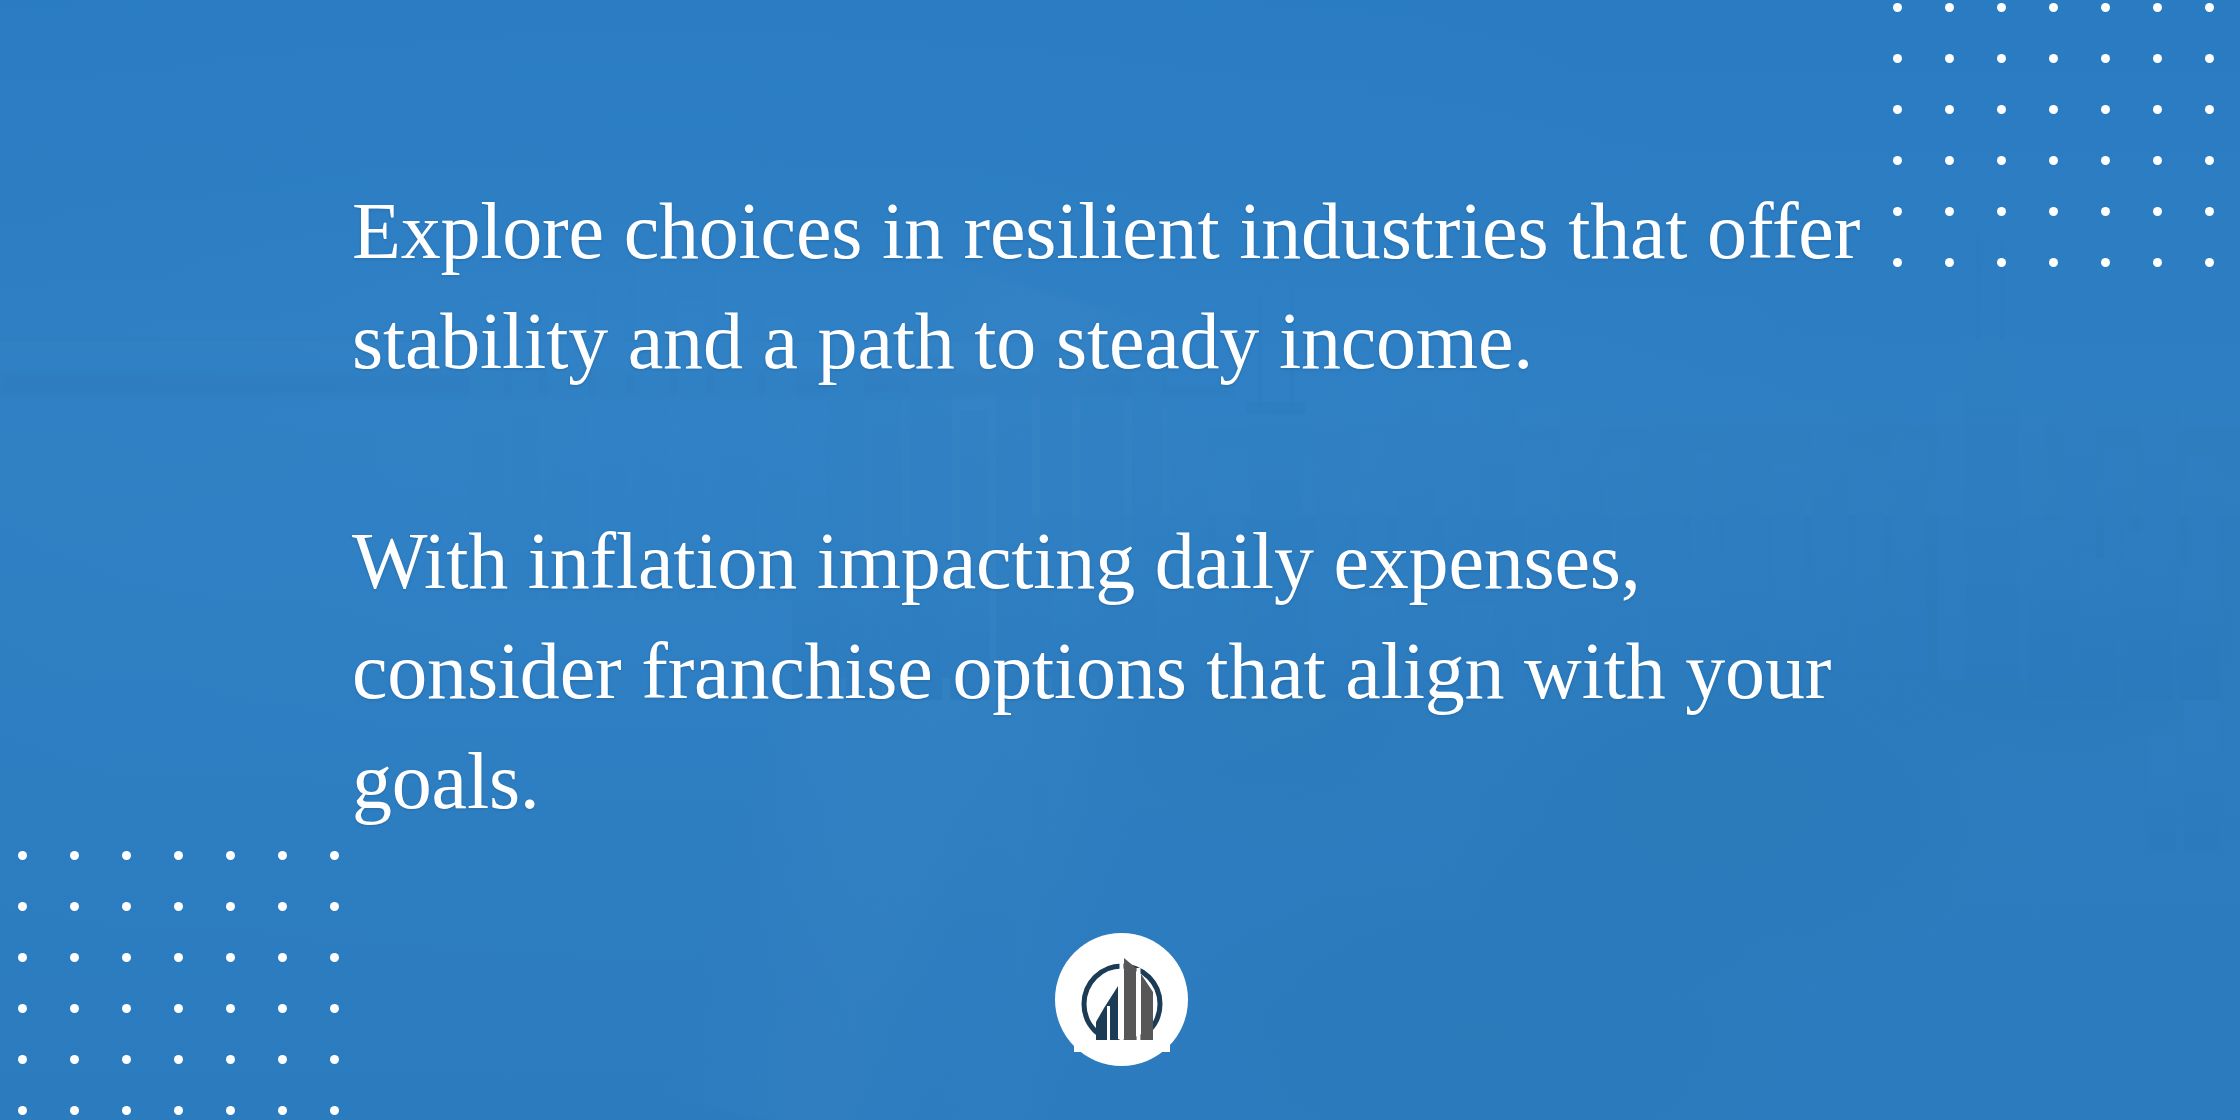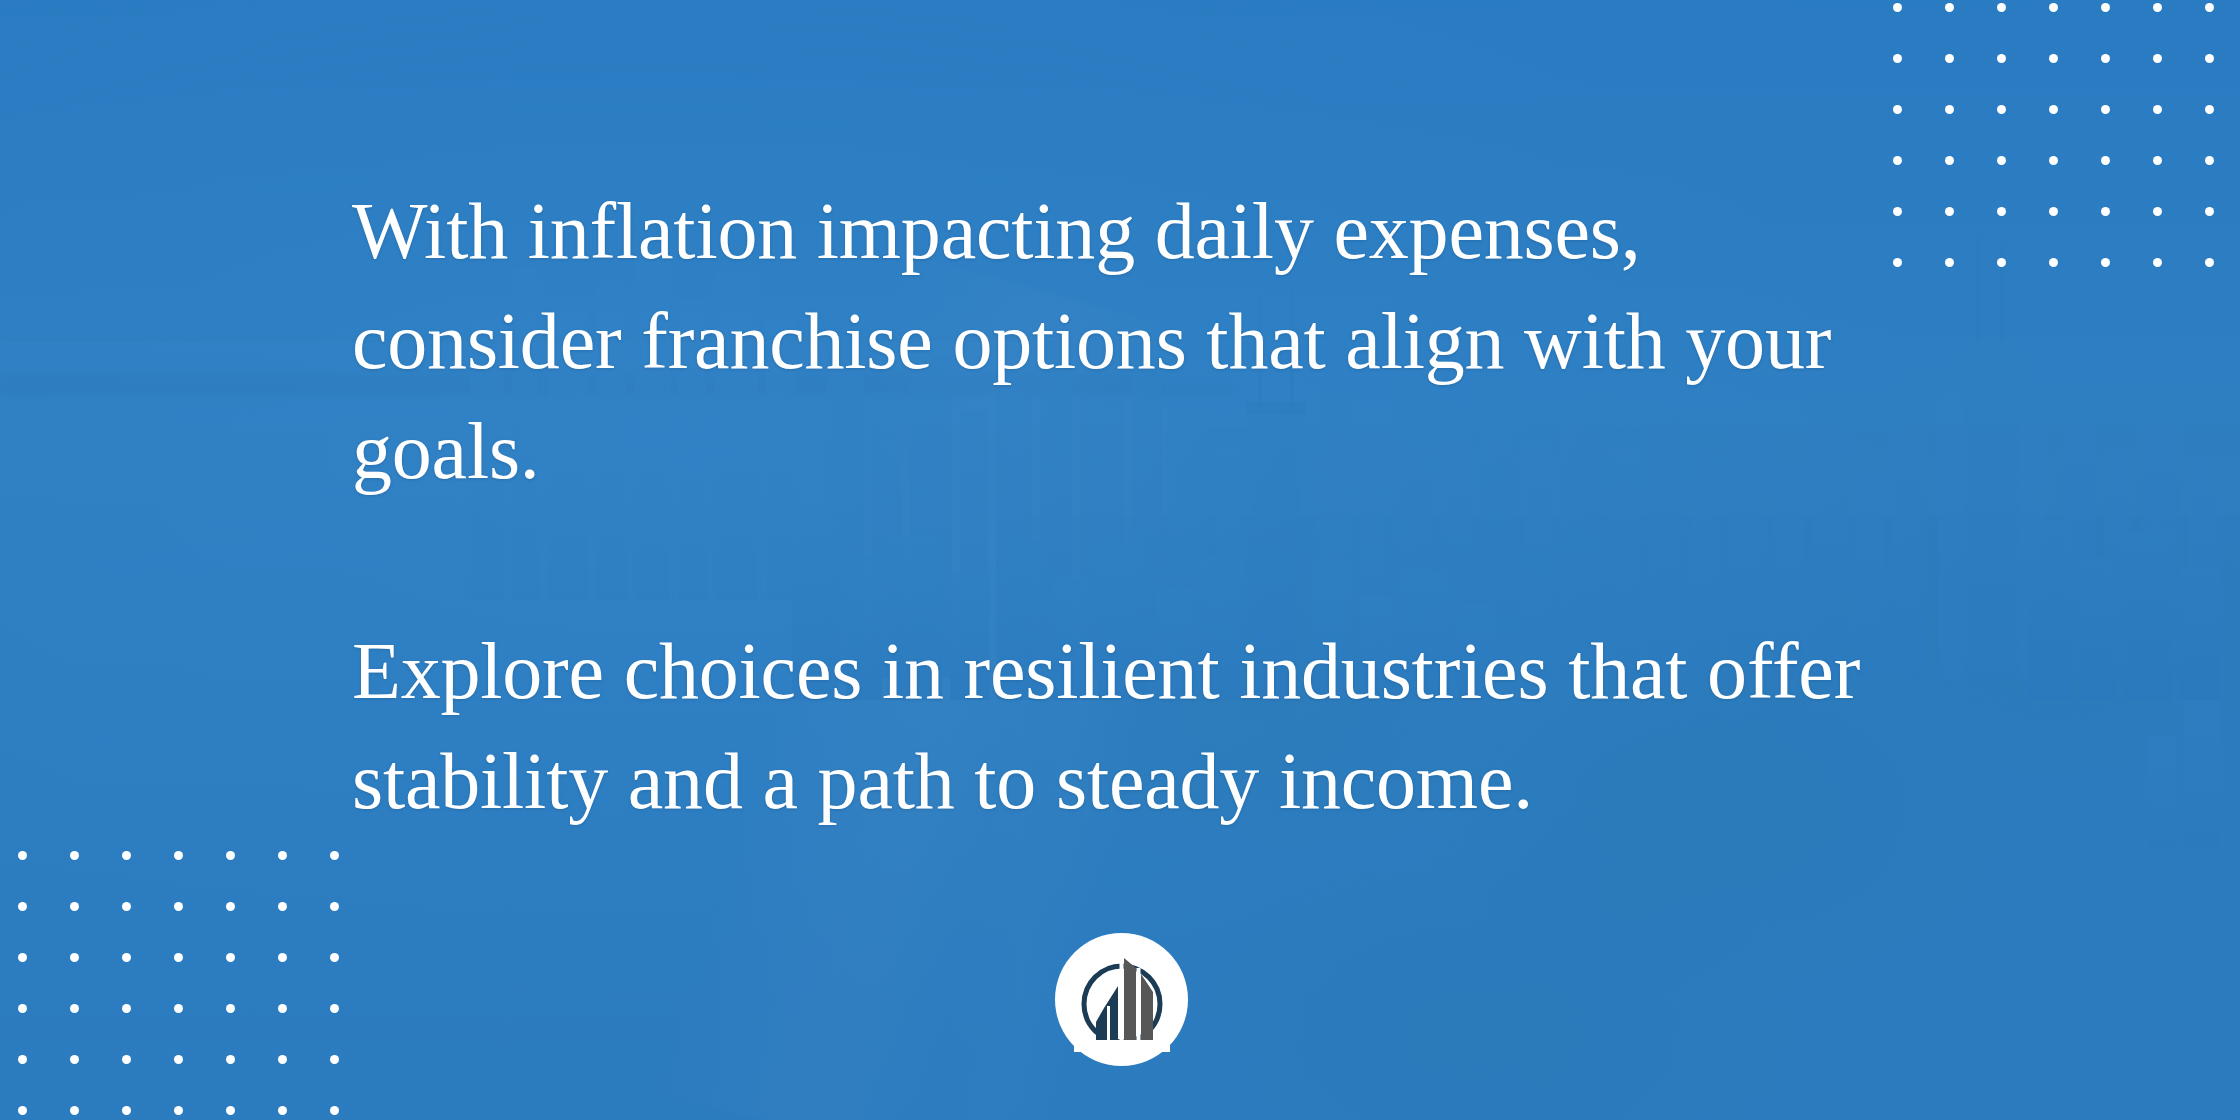--- a/index.html
+++ b/index.html
@@ -367,22 +367,22 @@
       <span class="dot" style="left: 0px; top: 255px; width: 9px; height: 9px;"></span>
       <span class="dot" style="left: 52px; top: 255px; width: 9px; height: 9px;"></span>
       <span class="dot" style="left: 104px; top: 255px; width: 9px; height: 9px;"></span>
       <span class="dot" style="left: 156px; top: 255px; width: 9px; height: 9px;"></span>
       <span class="dot" style="left: 208px; top: 255px; width: 9px; height: 9px;"></span>
       <span class="dot" style="left: 260px; top: 255px; width: 9px; height: 9px;"></span>
       <span class="dot" style="left: 312px; top: 255px; width: 9px; height: 9px;"></span>
     </div>
 
   <div class="content">
+    <p class="para">Explore choices in resilient industries that offer stability and a path to steady income.</p>
     <p class="para">With inflation impacting daily expenses, consider franchise options that align with your goals.</p>
-    <p class="para">Explore choices in resilient industries that offer stability and a path to steady income.</p>
   </div>
 
   <div class="logo-badge">
     <svg width="96" height="104" viewBox="0 0 96 104" xmlns="http://www.w3.org/2000/svg">
 
       <circle cx="48" cy="56" r="38" fill="none" stroke="#1c3c55" stroke-width="5"></circle>
 
       <path d="M22 74 L22 92 L44 92 L44 38 L30 60 Z" fill="#1c3c55"></path>
 
       <rect x="33" y="58" width="3" height="34" fill="#ffffff"></rect>

